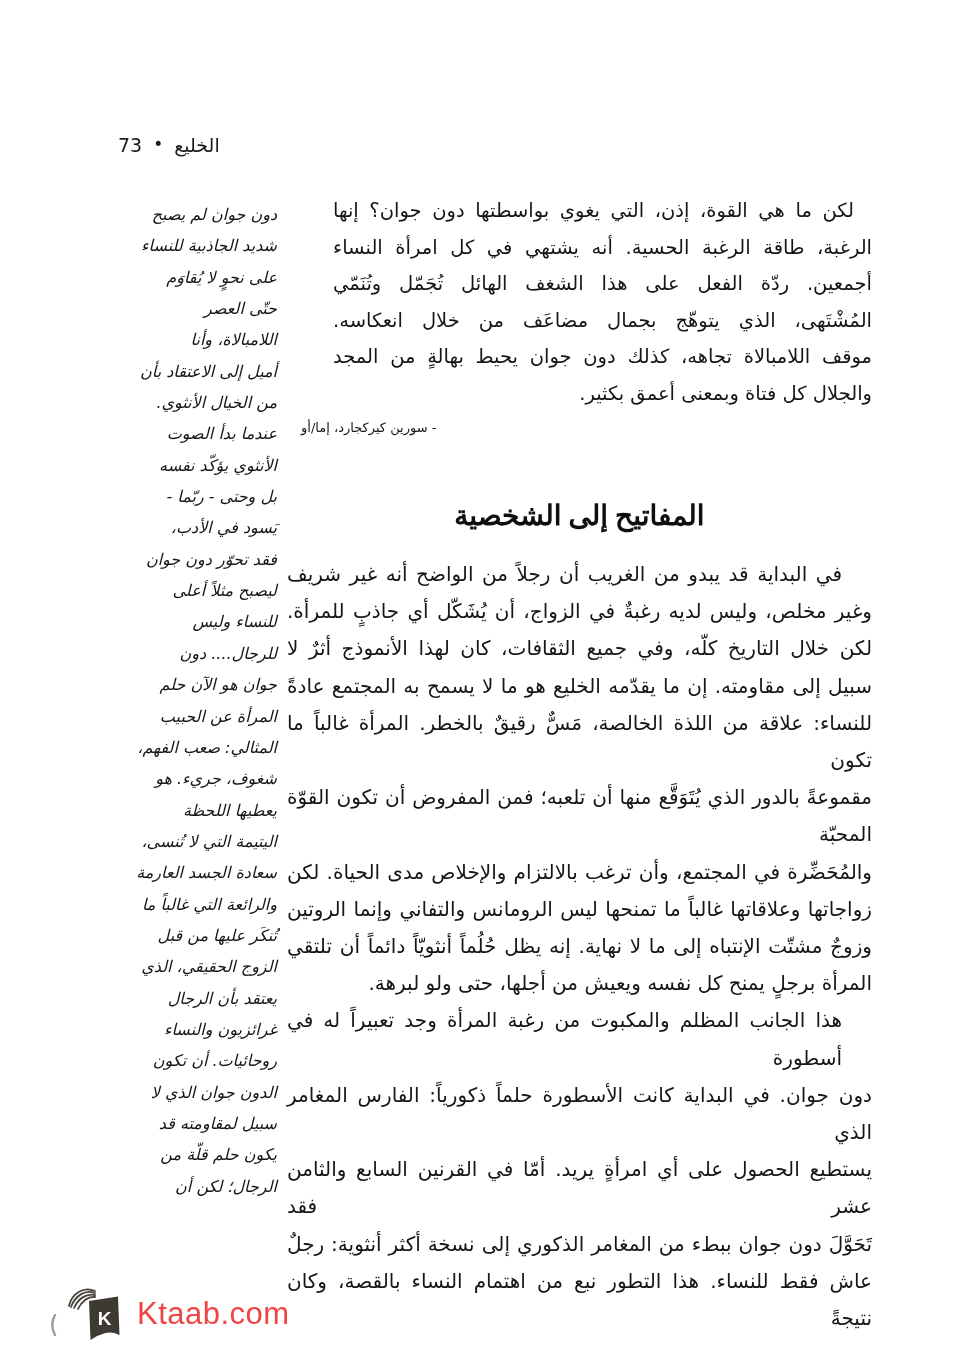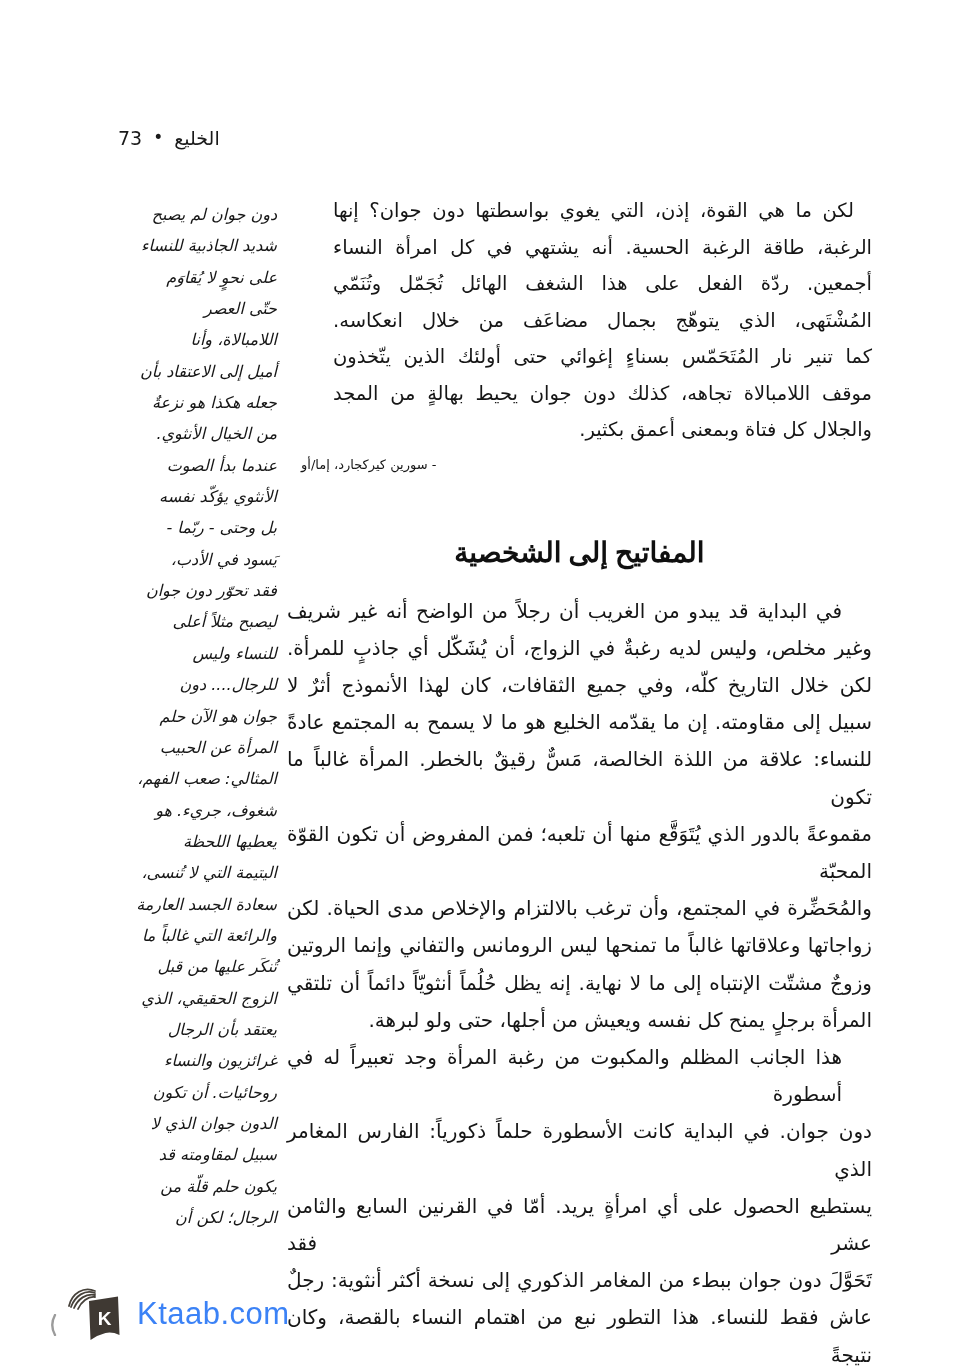--- a/index.html
+++ b/index.html
@@ -8,21 +8,21 @@
     background: #ffffff;
     font-family: "DejaVu Sans", sans-serif;
     color: #161616;
     position: relative;
     overflow: hidden;
   }
   .page { position: absolute; inset: 0; }
 
   
   .page-header {
-    position: absolute; left: 118px; top: 124px;
+    position: absolute; left: 118px; top: 131px;
     display: flex; align-items: center; gap: 11px;
     font-size: 19px; line-height: 28px; color: #1a1a1a;
   }
   .page-header .bullet { font-size: 17px; position: relative; top: -1px; }
 
   
   .margin-col {
     position: absolute; left: 85px; top: 199px; width: 192px;
     font-size: 16px; line-height: 31.35px;
     font-style: italic;
@@ -57,21 +57,21 @@
   .para1 { margin-top: 20px; }
 
   
   .watermark {
     position: absolute; left: 62px; top: 1283px;
     display: flex; align-items: center; gap: 13px;
   }
   .wm-text {
     font-family: "Liberation Sans", sans-serif;
     font-size: 31px; letter-spacing: 0.5px;
-    color: #3b82f6; line-height: 62px;
+    color: #ef4444; line-height: 62px;
   }
   .edge-mark { position: absolute; left: 49px; top: 1314px; }
 </style>
 </head>
 <body>
 
 <div class="page">
 
   <div class="page-header">
     <span>73</span>
@@ -79,21 +79,20 @@
     <span>الخليع</span>
   </div>
 
   <div class="margin-col" dir="rtl">
       <div class="mline">دون جوان لم يصبح</div>
       <div class="mline">شديد الجاذبية للنساء</div>
       <div class="mline">على نحوٍ لا يُقاوَم</div>
       <div class="mline">حتّى العصر</div>
       <div class="mline">اللامبالاة، وأنا</div>
       <div class="mline">أميل إلى الاعتقاد بأن</div>
-      <div class="mline">جعله هكذا هو نزعةٌ</div>
       <div class="mline">من الخيال الأنثوي.</div>
       <div class="mline">عندما بدأ الصوت</div>
       <div class="mline">الأنثوي يؤكّد نفسه</div>
       <div class="mline">بل وحتى - ربّما -</div>
       <div class="mline">يَسود في الأدب،</div>
       <div class="mline">فقد تحوّر دون جوان</div>
       <div class="mline">ليصبح مثلاً أعلى</div>
       <div class="mline">للنساء وليس</div>
       <div class="mline">للرجال.... دون</div>
       <div class="mline">جوان هو الآن حلم</div>
@@ -115,21 +114,20 @@
       <div class="mline">الرجال؛ لكن أن</div>
     </div>
 
   <div class="main-col" dir="rtl">
 
     <div class="quote">
         <div class="jline">لكن ما هي القوة، إذن، التي يغوي بواسطتها دون جوان؟ إنها</div>
         <div class="jline">الرغبة، طاقة الرغبة الحسية. أنه يشتهي في كل امرأة النساء</div>
         <div class="jline">أجمعين. ردّة الفعل على هذا الشغف الهائل تُجَمّل وتُنَمّي</div>
         <div class="jline">المُشْتَهى، الذي يتوهّج بجمال مضاعَف من خلال انعكاسه.</div>
-        <div class="jline">كما تنير نار المُتَحَمّس بسناءٍ إغوائي حتى أولئك الذين يتّخذون</div>
         <div class="jline">موقف اللامبالاة تجاهه، كذلك دون جوان يحيط بهالةٍ من المجد</div>
         <div class="jline">والجلال كل فتاة وبمعنى أعمق بكثير.</div>
       </div>
 
     <div class="attribution">- سورين كيركجارد، إما/أو</div>
 
     <h1 class="heading">المفاتيح إلى الشخصية</h1>
 
     <div class="para para1">
         <div class="jline">في البداية قد يبدو من الغريب أن رجلاً من الواضح أنه غير شريف</div>

